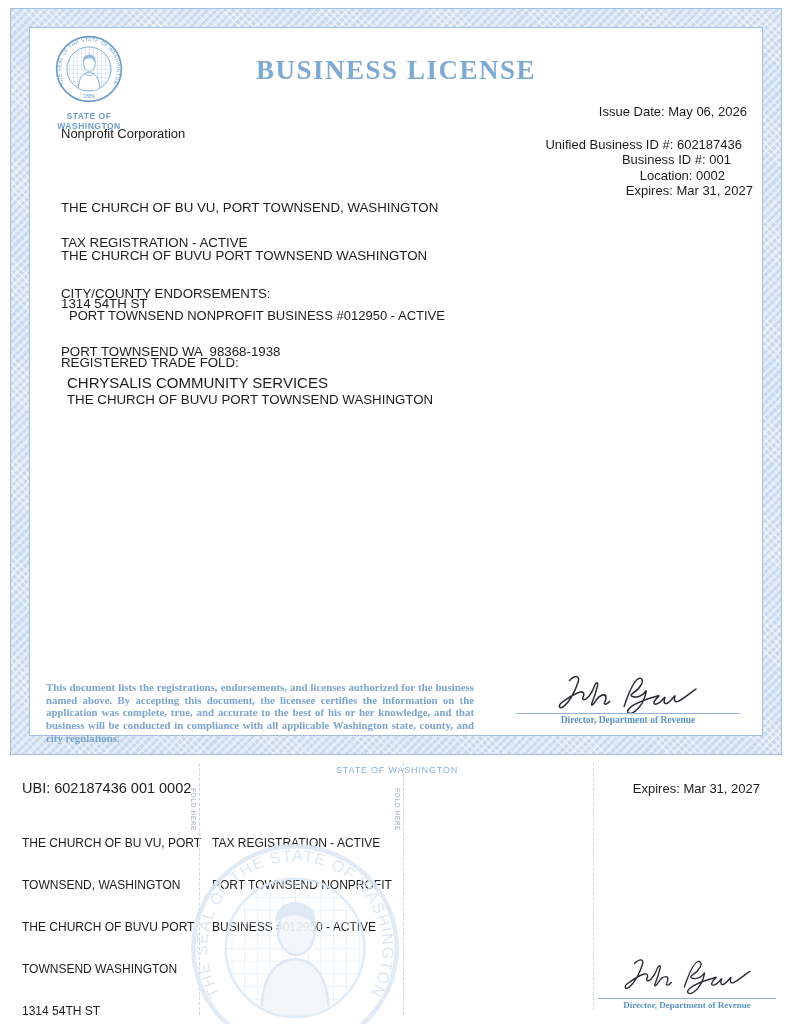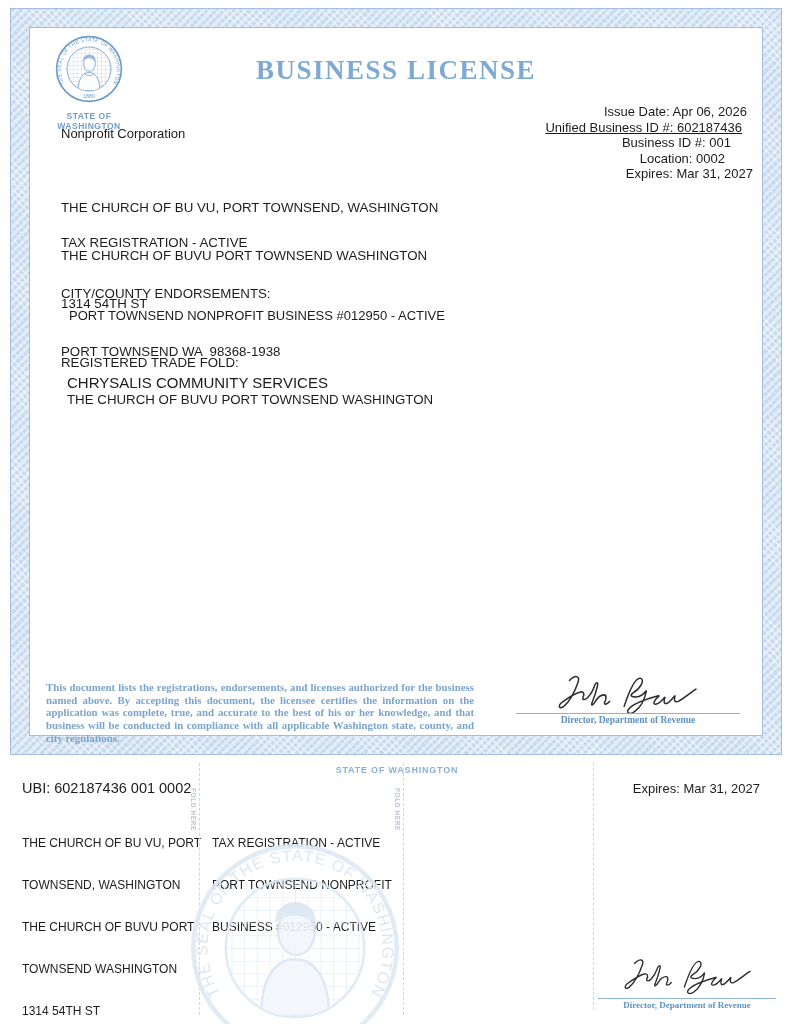--- a/index.html
+++ b/index.html
@@ -22,21 +22,21 @@
         color:#6f9dca;line-height:10px;}
   .cert-title{position:absolute;left:0;right:0;top:27px;text-align:center;
         font-family:Liberation Serif, serif;font-weight:bold;font-size:27px;
         letter-spacing:1.5px;color:#7da9d3;}
   .entity-type{position:absolute;left:31px;top:98px;font-size:13px;}
 
   .info-block{position:absolute;right:9px;top:76px;text-align:right;font-size:13px;
         line-height:15.5px;}
   .info-block .il{white-space:pre;}
   .il-0{padding-right:6px;}
-  .il-1{padding-right:11px;margin-top:0;text-decoration:underline;}
+  .il-1{padding-right:11px;margin-top:17px;}
   .il-2{padding-right:22px;}
   .il-3{padding-right:28px;}
   .il-4{padding-right:0;}
 
   
   .biz-block{position:absolute;left:31px;top:140px;font-size:13.3px;line-height:16px;white-space:pre;}
   .tax-status{position:absolute;left:31px;top:207px;font-size:13.3px;}
   .sec-heading{position:absolute;font-size:13.3px;}
   .endorse-heading{left:31px;top:258px;}
   .endorse-item{position:absolute;left:39px;top:280px;font-size:13px;}
@@ -49,21 +49,21 @@
         font-family:"Liberation Serif",serif;font-weight:bold;font-size:10.8px;
         line-height:12.7px;color:#7ba4cd;}
   .cert-sign{position:absolute;left:486px;top:641px;width:224px;height:60px;}
   .sign-svg{position:absolute;left:6px;top:0;width:210px;height:46px;}
   .sign-line{position:absolute;left:0;right:0;top:44px;border-top:1px solid #8fb3d8;}
   .sign-title{position:absolute;left:0;right:0;top:46px;text-align:center;
         font-family:"Liberation Serif",serif;font-weight:bold;font-size:9.5px;color:#5e92c4;}
 
   
   .stub-heading{position:absolute;left:0;right:0;top:765px;text-align:center;
-        font-size:9px;font-weight:bold;letter-spacing:.8px;color:#8ab0d8;}
+        font-size:9px;font-weight:normal;letter-spacing:.8px;color:#8ab0d8;}
   .ubi-line{position:absolute;left:22px;top:780px;font-size:14.5px;white-space:pre;}
   .stub-address{position:absolute;left:22px;top:808px;font-size:12px;line-height:14px;white-space:pre;}
   .stub-license{position:absolute;left:212px;top:808px;font-size:12px;line-height:14px;white-space:pre;}
   .stub-expires{position:absolute;right:34px;top:781px;font-size:13px;}
 
   .fold-line{position:absolute;top:763px;width:0;border-left:1px dashed #d0d5de;}
   .fold-1{left:199px;height:252px;}
   .fold-2{left:403px;height:252px;}
   .fold-3{left:593px;height:247px;}
   .fold-label{position:absolute;top:788px;writing-mode:vertical-rl;font-size:6.5px;
@@ -114,21 +114,21 @@
           <div>STATE OF</div>
           <div>WASHINGTON</div>
         </div>
       </div>
 
       <div class="cert-title">BUSINESS LICENSE</div>
 
       <div class="entity-type">Nonprofit Corporation</div>
 
       <div class="info-block">
-        <div class="il il-0">Issue Date: Apr 06, 2026</div>
+        <div class="il il-0">Issue Date: May 06, 2026</div>
         <div class="il il-1">Unified Business ID #: 602187436</div>
         <div class="il il-2">Business ID #: 001</div>
         <div class="il il-3">Location: 0002</div>
         <div class="il il-4">Expires: Mar 31, 2027</div>
       </div>
 
       <div class="biz-block">
         <div>THE CHURCH OF BU VU, PORT TOWNSEND, WASHINGTON</div>
         <div>THE CHURCH OF BUVU PORT TOWNSEND WASHINGTON</div>
         <div>1314 54TH ST</div>

